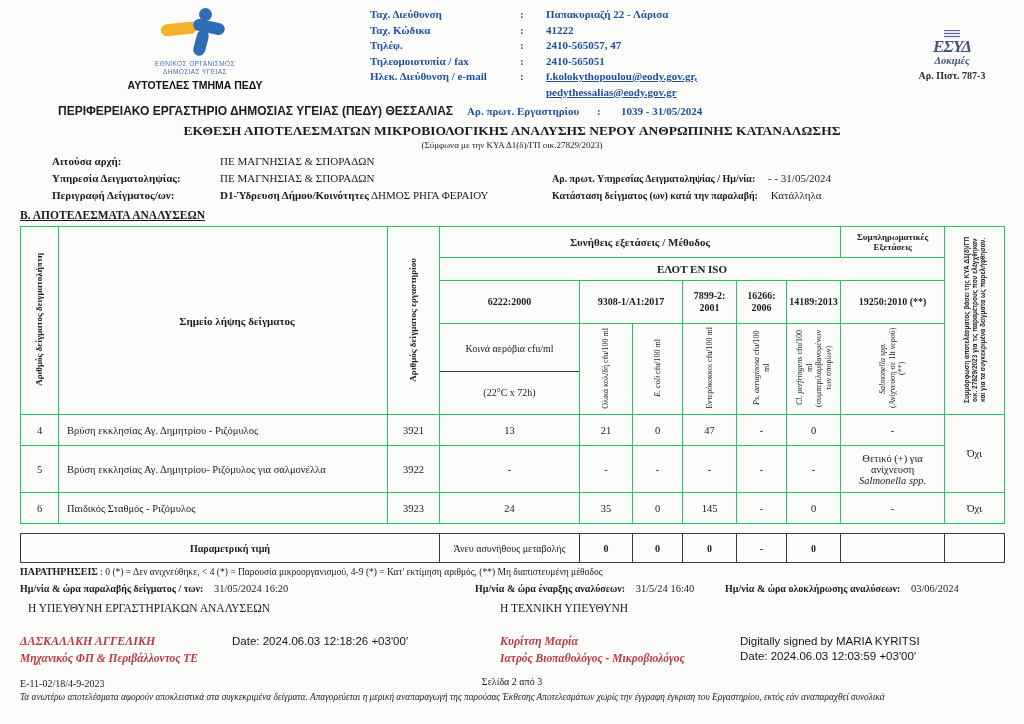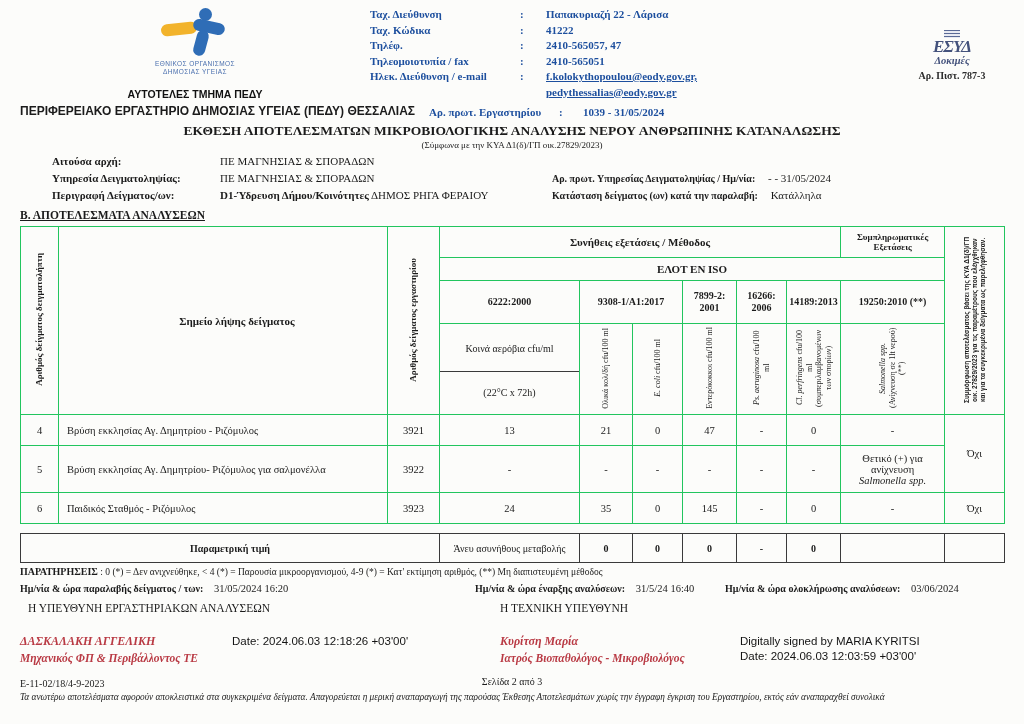--- a/index.html
+++ b/index.html
@@ -7,31 +7,31 @@
         color:#1b1b1b;position:relative;overflow:hidden;padding:6px 20px 0;box-sizing:border-box;}
   
   .top-header{display:flex;}
   .logo-col{width:350px;text-align:center;padding-top:2px;}
   .eody-logo{position:relative;width:84px;height:50px;margin:0 auto;}
   .eody-head{position:absolute;left:46px;top:0;width:13px;height:13px;border-radius:50%;background:#2f6db6;}
   .eody-arm-y{position:absolute;left:8px;top:15px;width:36px;height:12px;border-radius:7px;background:#f2b32b;transform:rotate(-6deg);}
   .eody-arm-b1{position:absolute;left:40px;top:13px;width:32px;height:12px;border-radius:7px;background:#2f6db6;transform:rotate(12deg);}
   .eody-arm-b2{position:absolute;left:42px;top:22px;width:12px;height:26px;border-radius:7px;background:#2f6db6;transform:rotate(15deg);}
   .org-name{font-size:6.5px;color:#4a6fae;font-family:"Liberation Sans",sans-serif;letter-spacing:.4px;margin-top:2px;line-height:8px;}
-  .department{font-size:10.5px;font-weight:bold;font-family:"Liberation Sans",sans-serif;margin-top:12px;color:#111;}
+  .department{font-size:10.5px;font-weight:bold;font-family:"Liberation Sans",sans-serif;margin-top:3px;color:#111;}
   .contacts{flex:1;padding-top:1px;}
   .contact-row{display:grid;grid-template-columns:150px 26px 1fr;font-weight:bold;color:#1d4f9e;font-size:11px;line-height:15.5px;}
   .email-val{display:block;text-decoration:underline;}
   .esyd{width:104px;text-align:center;padding-top:24px;color:#44527c;}
   .esyd-flag{width:16px;height:8px;margin:0 auto 1px;background:repeating-linear-gradient(#5a6a96 0 1.5px,#e8eaf2 1.5px 3px);}
   .esyd-name{font-size:17px;font-weight:bold;font-style:italic;letter-spacing:-1px;line-height:16px;}
   .esyd-sub{font-size:10.5px;font-style:italic;font-weight:bold;}
   .esyd-cert{font-size:10px;font-weight:bold;color:#2c2c2c;margin-top:4px;}
   
-  .lab-line{display:flex;align-items:flex-end;margin-top:4px;}
+  .lab-line{display:flex;align-items:center;margin-top:4px;margin-left:38px;}
   .lab-name{font-family:"Liberation Sans",sans-serif;font-weight:bold;font-size:12px;}
   .protocol{margin-left:14px;color:#1d4f9e;font-weight:bold;font-size:11px;display:grid;grid-template-columns:130px 24px auto;flex:1;}
   .title{text-align:center;font-weight:bold;font-size:13.5px;margin-top:5px;}
   .subtitle{text-align:center;font-size:9px;margin-top:1px;}
   
   .sec-heading{font-weight:bold;font-size:11.5px;text-decoration:underline;margin-top:8px;}
   .sa-row{display:flex;margin-top:5px;margin-left:32px;font-size:11px;align-items:baseline;}
   .sa-label{font-weight:bold;width:168px;flex:none;}
   .sa-left{display:flex;width:500px;flex:none;align-items:baseline;}
   .sa-rlabel{font-weight:bold;font-size:10px;}

